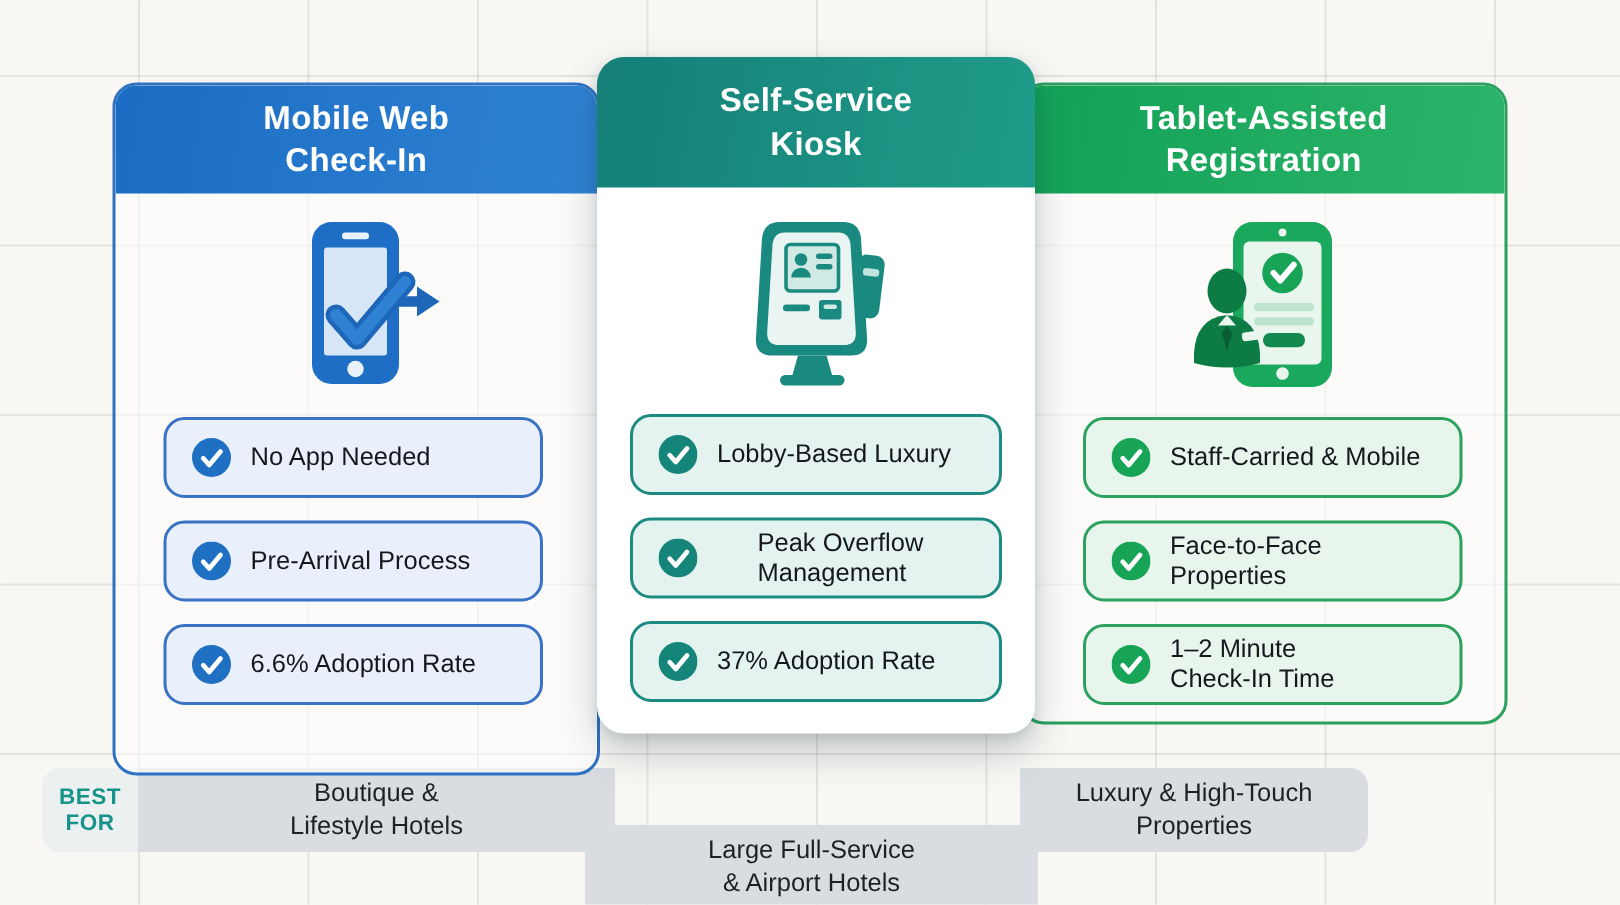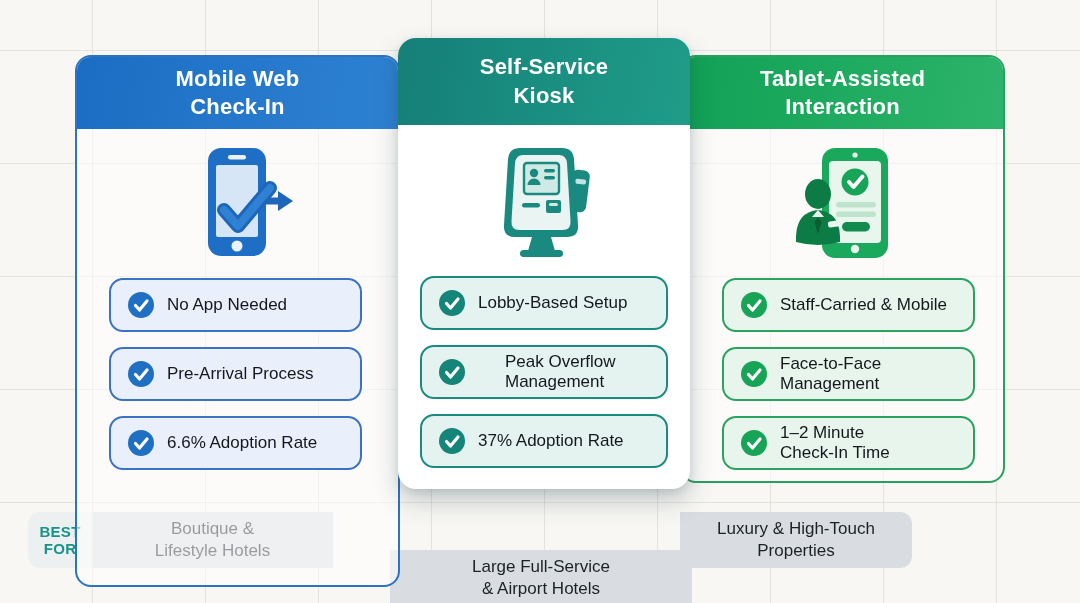--- a/index.html
+++ b/index.html
@@ -12,21 +12,21 @@
       linear-gradient(to bottom, rgba(205,201,193,0.45) 1px, transparent 1px);
     background-size:113px 113px;
     background-position:-21px -63px;
     position:relative;
     overflow:hidden;
   }
   .card {
     position:absolute; border-radius:16px; overflow:hidden;
     background:rgba(255,255,255,0.55);
   }
-  .card.side-left  { left:75px;  top:55px; width:325px; height:532px; border:2px solid #2e72c2; z-index:1; }
+  .card.side-left  { left:75px;  top:55px; width:325px; height:462px; border:2px solid #2e72c2; z-index:1; }
   .card.side-right { left:680px; top:55px; width:325px; height:428px; border:2px solid #2aa05e; z-index:1; }
   .card.center {
     left:398px; top:38px; width:292px; height:451px; border-radius:18px;
     background:#ffffff; z-index:5;
     box-shadow:0 12px 26px rgba(35,60,70,0.24), 0 3px 8px rgba(35,60,70,0.12);
   }
   .hdr {
     width:100%; display:flex; align-items:center; justify-content:center;
     color:#fff; font-weight:bold; font-size:22px; line-height:1.28;
     text-align:center; white-space:pre-line; letter-spacing:0.2px;
@@ -66,21 +66,21 @@
     display:flex; align-items:center; justify-content:center;
     color:#17948a; font-weight:bold; font-size:15px; line-height:1.15;
     text-align:center; white-space:pre-line; letter-spacing:0.3px;
   }
   .bf-seg {
     position:absolute; top:512px; height:56px; background:#d9dde1;
     display:flex; align-items:center; justify-content:center;
     font-size:17px; color:#1c2126; line-height:1.28; text-align:center;
     white-space:pre-line;
   }
-  .bf-seg.s1 { left:92px;  width:241px; }
+  .bf-seg.s1 { left:92px;  width:318px; }
   .bf-seg.s2 { left:390px; width:302px;margin-top:38px; }
   .bf-seg.s3 { left:680px; width:232px; border-radius:0 12px 12px 0; }
 </style>
 </head>
 <body>
 
 <div class="card side-left">
   <div class="hdr">Mobile Web
 Check-In</div>
   <div class="icon-wrap">
@@ -137,42 +137,42 @@
       <rect x="65" y="61" width="9" height="3" rx="1.5" fill="#cfe9e4"></rect>
       <polygon points="48,95 67,95 71,109 44,109" fill="#1a8a80"></polygon>
       <rect x="36" y="108" width="43" height="7" rx="3.5" fill="#1a8a80"></rect>
     </svg>
   </div>
   <div class="pill r1">
     <svg class="check" viewBox="0 0 26 26">
         <circle cx="13" cy="13" r="13" fill="currentColor"></circle>
         <path d="M7.5 13.5 l4 4.5 l7.5 -9" stroke="#fff" stroke-width="3.2" fill="none" stroke-linecap="round" stroke-linejoin="round"></path>
       </svg>
-    <span class="pill-text">Lobby-Based Setup</span>
+    <span class="pill-text">Lobby-Based Luxury</span>
   </div>
   <div class="pill r2">
     <svg class="check" viewBox="0 0 26 26">
         <circle cx="13" cy="13" r="13" fill="currentColor"></circle>
         <path d="M7.5 13.5 l4 4.5 l7.5 -9" stroke="#fff" stroke-width="3.2" fill="none" stroke-linecap="round" stroke-linejoin="round"></path>
       </svg>
     <span class="pill-text">Peak Overflow
 Management</span>
   </div>
   <div class="pill r3">
     <svg class="check" viewBox="0 0 26 26">
         <circle cx="13" cy="13" r="13" fill="currentColor"></circle>
         <path d="M7.5 13.5 l4 4.5 l7.5 -9" stroke="#fff" stroke-width="3.2" fill="none" stroke-linecap="round" stroke-linejoin="round"></path>
       </svg>
     <span class="pill-text">37% Adoption Rate</span>
   </div>
 </div>
 
 <div class="card side-right">
   <div class="hdr">Tablet-Assisted
-Interaction</div>
+Registration</div>
   <div class="icon-wrap">
     <svg viewBox="0 0 120 120" width="120" height="122">
       <rect x="34" y="4" width="66" height="110" rx="13" fill="#1aa85c"></rect>
       <circle cx="67" cy="11" r="2.6" fill="#e8f5ec"></circle>
       <rect x="41" y="17" width="52" height="82" rx="4" fill="#e9f6ee"></rect>
       <circle cx="67" cy="38" r="13.5" fill="#17a457"></circle>
       <path d="M61 38 l4.5 5 l9 -10.5" stroke="#fff" stroke-width="4" fill="none" stroke-linecap="round" stroke-linejoin="round"></path>
       <rect x="48" y="58" width="40" height="5.5" rx="2.7" fill="#bfe4cd"></rect>
       <rect x="48" y="67.5" width="40" height="5.5" rx="2.7" fill="#bfe4cd"></rect>
       <rect x="54" y="78" width="28" height="9.5" rx="4.7" fill="#128a4d"></rect>
@@ -189,21 +189,21 @@
         <circle cx="13" cy="13" r="13" fill="currentColor"></circle>
         <path d="M7.5 13.5 l4 4.5 l7.5 -9" stroke="#fff" stroke-width="3.2" fill="none" stroke-linecap="round" stroke-linejoin="round"></path>
       </svg>
     <span class="pill-text">Staff-Carried &amp; Mobile</span>
   </div>
   <div class="pill r2">
     <svg class="check" viewBox="0 0 26 26">
         <circle cx="13" cy="13" r="13" fill="currentColor"></circle>
         <path d="M7.5 13.5 l4 4.5 l7.5 -9" stroke="#fff" stroke-width="3.2" fill="none" stroke-linecap="round" stroke-linejoin="round"></path>
       </svg>
-    <span class="pill-text">Face-to-Face Management</span>
+    <span class="pill-text">Face-to-Face Properties</span>
   </div>
   <div class="pill r3">
     <svg class="check" viewBox="0 0 26 26">
         <circle cx="13" cy="13" r="13" fill="currentColor"></circle>
         <path d="M7.5 13.5 l4 4.5 l7.5 -9" stroke="#fff" stroke-width="3.2" fill="none" stroke-linecap="round" stroke-linejoin="round"></path>
       </svg>
     <span class="pill-text">1–2 Minute
 Check-In Time</span>
   </div>
 </div>

